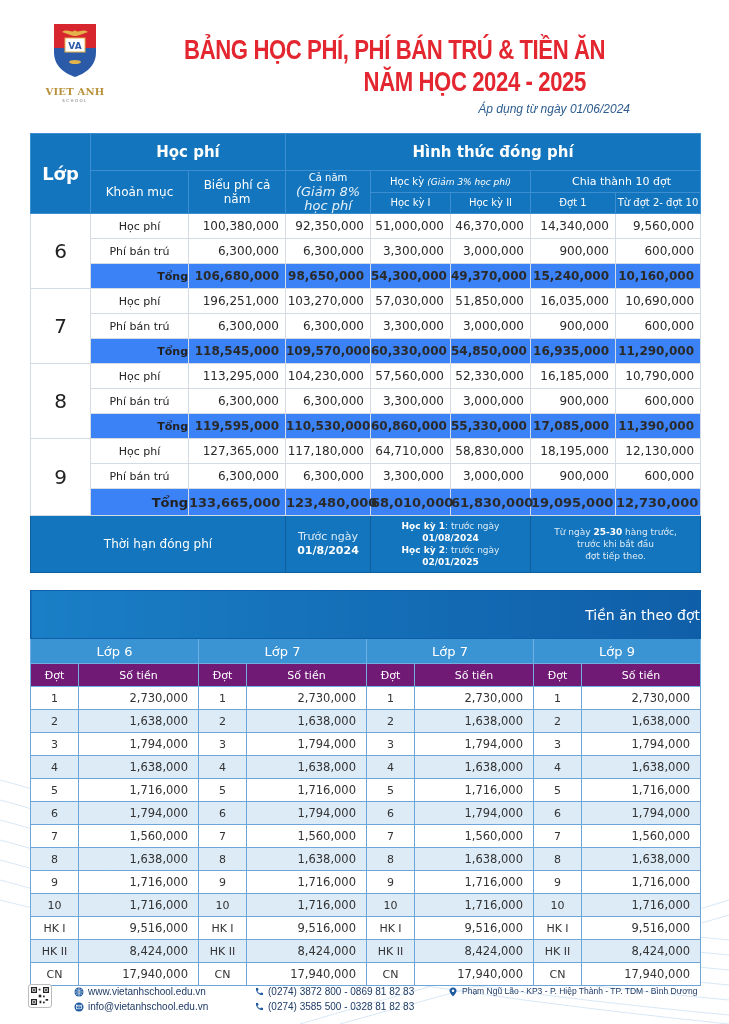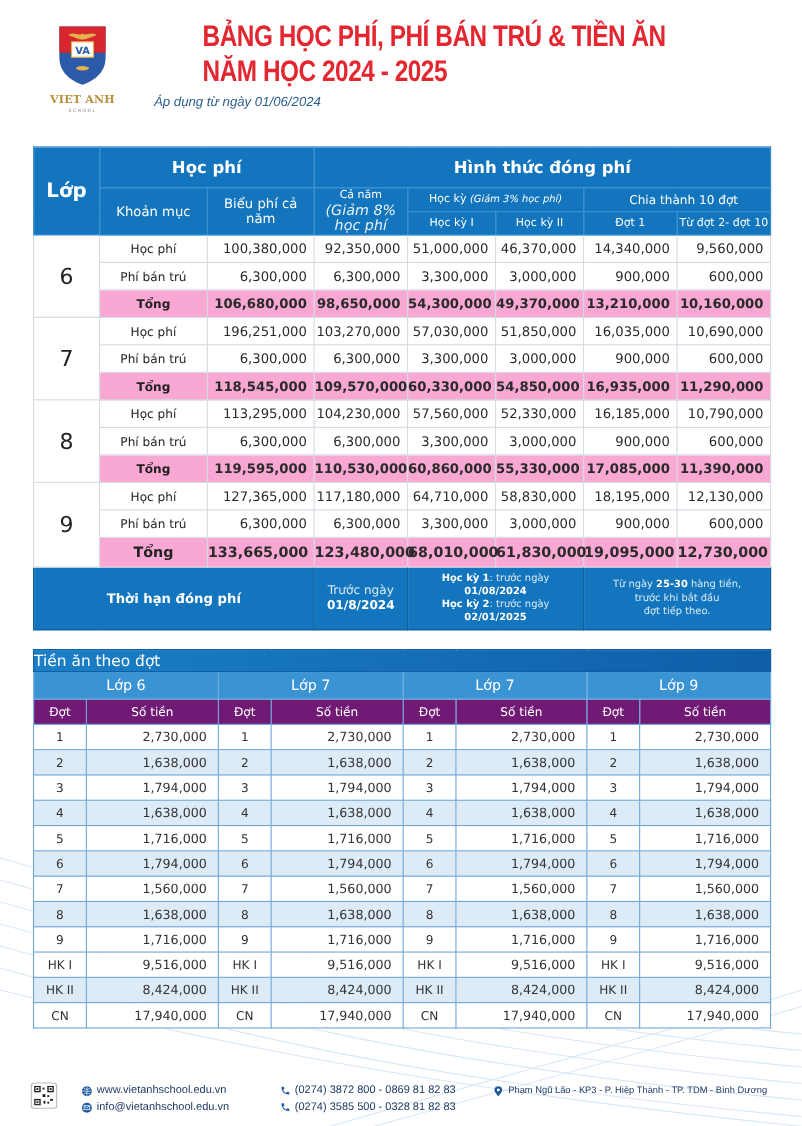--- a/index.html
+++ b/index.html
@@ -7,52 +7,52 @@
   body { font-family: "DejaVu Sans", "Liberation Sans", sans-serif; color: #222; position: relative; }
 
   .bg-waves { position: absolute; left: 0; top: 0; width: 729px; height: 1024px; pointer-events: none; }
 
   
   .logo { position: absolute; left: 44px; top: 22px; width: 62px; text-align: center; }
   .shield { width: 46px; height: 56px; margin: 0 auto; position: relative; }
   .logo-name { font-family: "DejaVu Serif", "Liberation Serif", serif; font-weight: bold; font-size: 10px; color: #b8913a; margin-top: 4px; letter-spacing: 0.2px; }
   .logo-sub { font-size: 4px; letter-spacing: 1.4px; color: #777; margin-top: 1px; }
 
-  .title-block { position: absolute; left: 140px; top: 17px; width: 490px; text-align: left; }
+  .title-block { position: absolute; left: 140px; top: 34px; width: 490px; text-align: right; }
   .title-line { font-family: "Liberation Sans", sans-serif; font-weight: bold; color: #e3262f; font-size: 27px; line-height: 32px; letter-spacing: -0.5px; transform: scaleX(0.82); transform-origin: center; white-space: nowrap; }
   .subtitle { font-style: italic; color: #2d5c8e; font-size: 12px; margin-top: 4px; font-family: "Liberation Sans", sans-serif; }
 
   
   .fee-table { position: absolute; left: 30px; top: 133px; width: 670px; border-collapse: collapse; table-layout: fixed; font-family: "DejaVu Sans", sans-serif; }
   .fee-table td, .fee-table th { border: 1px solid #d5dbe3; font-weight: normal; }
   .fee-table th { background: #1275bd; color: #fff; border-color: #3b8fd0; }
   .h-lop { font-size: 18px; font-weight: bold !important; }
   .h-main { font-size: 15px; font-weight: bold !important; height: 37px; }
   .h-sub { font-size: 12px; height: 38px; line-height: 14px; }
   .h-sub small { font-style: italic; font-size: 13px; display: block; opacity: 0.9; }
   .h-small { font-size: 10px; height: 19px; }
   .h-small i { font-size: 9px; margin-top: 32px; }
   .grade-cell { font-size: 20px; text-align: center; background: #fff; color: #222; }
   .item-cell { font-size: 11px; text-align: center; }
   .num { font-size: 12px; text-align: right; padding-right: 6px; color: #2a2a2a; }
   .fee-table tr.r td { height: 25px; }
-  .fee-table tr.total td { background: #f9a8d4; font-weight: bold; height: 25px; }
+  .fee-table tr.total td { background: #3b82f6; font-weight: bold; height: 25px; text-align: right; }
   .fee-table tr.total td.item-cell { font-weight: bold; }
   .fee-table tr.total.big td { height: 27px; font-size: 13px; }
   .fee-table tr.total.big td.item-cell { font-size: 13px; }
   .deadline td { background: #1275bd; color: #fff; border-color: #0f5f9c !important; height: 57px; text-align: center; font-size: 9px; line-height: 12px; }
-  .deadline td.dl-label { font-size: 12px; font-weight: bold; }
+  .deadline td.dl-label { font-size: 12px; font-weight: normal; }
   .deadline td.dl-year { font-size: 11px; line-height: 14px; }
   .deadline b { font-weight: bold; }
   .deadline .muted { opacity: 0.85; }
 
   
   .meal-table { position: absolute; left: 30px; top: 590px; width: 670px; border-collapse: collapse; table-layout: fixed; }
   .meal-table td, .meal-table th { border: 1px solid #6fa6d9; font-weight: normal; }
-  .meal-title { background: linear-gradient(90deg, #1a7fc6 0%, #0f5ea8 100%); color: #fff; font-size: 14px; height: 20px; text-align: left; border-color: #0f5ea8 !important; }
+  .meal-title { background: linear-gradient(90deg, #1a7fc6 0%, #0f5ea8 100%); color: #fff; font-size: 14px; height: 48px; text-align: right; border-color: #0f5ea8 !important; }
   .meal-grade { background: #3a93d3; color: #fff; font-size: 13px; height: 25px; text-align: center; border-color: #6fb0e0 !important; }
   .meal-sub { background: #701a75; color: #fff; font-size: 11px; height: 23px; text-align: center; border-color: #6fb0e0 !important; }
   .meal-table td.d { text-align: center; font-size: 11px; color: #333; height: 23px; }
   .meal-table td.m { text-align: right; font-size: 11.5px; padding-right: 10px; color: #333; }
   .meal-table tr.alt td { background: #ddebf7; }
   .meal-table tr.plain td { background: rgba(255,255,255,0.92); }
 
   
   .footer { position: absolute; left: 28px; top: 984px; width: 680px; height: 30px; font-family: "Liberation Sans", sans-serif; }
   .qr { position: absolute; left: 0; top: 0; width: 24px; height: 24px; background: #fff; border: 1px solid #bbb; border-radius: 3px; padding: 2px; }
@@ -153,21 +153,21 @@
       <td class="num">3,000,000</td>
       <td class="num">900,000</td>
       <td class="num">600,000</td>
     </tr>
     <tr class="total">
       <td class="item-cell">Tổng</td>
       <td class="num">106,680,000</td>
       <td class="num">98,650,000</td>
       <td class="num">54,300,000</td>
       <td class="num">49,370,000</td>
-      <td class="num">13,210,000</td>
+      <td class="num">15,240,000</td>
       <td class="num">10,160,000</td>
     </tr>
 
     <tr class="r">
       <td rowspan="3" class="grade-cell">7</td>
       <td class="item-cell">Học phí</td>
       <td class="num">196,251,000</td>
       <td class="num">103,270,000</td>
       <td class="num">57,030,000</td>
       <td class="num">51,850,000</td>
@@ -257,21 +257,21 @@
         <span class="muted">Trước ngày</span><br>
         <b>01/8/2024</b>
       </td>
       <td colspan="2">
         <b>Học kỳ 1</b><span class="muted">: trước ngày</span><br>
         <b>01/08/2024</b><br>
         <b>Học kỳ 2</b><span class="muted">: trước ngày</span><br>
         <b>02/01/2025</b>
       </td>
       <td colspan="2">
-        <span class="muted">Từ ngày </span><b>25-30</b><span class="muted"> hàng tiền,</span><br>
+        <span class="muted">Từ ngày </span><b>25-30</b><span class="muted"> hàng trước,</span><br>
         <span class="muted">trước khi bắt đầu</span><br>
         <span class="muted">đợt tiếp theo.</span>
       </td>
     </tr>
   </tbody>
 </table>
 
 <table class="meal-table">
   <colgroup>
     <col style="width:48px">
@@ -386,20 +386,30 @@
         <td class="m">1,638,000</td>
       </tr>
       <tr class="plain">
         <td class="d">9</td>
         <td class="m">1,716,000</td>
         <td class="d">9</td>
         <td class="m">1,716,000</td>
         <td class="d">9</td>
         <td class="m">1,716,000</td>
         <td class="d">9</td>
+        <td class="m">1,716,000</td>
+      </tr>
+      <tr class="alt">
+        <td class="d">10</td>
+        <td class="m">1,716,000</td>
+        <td class="d">10</td>
+        <td class="m">1,716,000</td>
+        <td class="d">10</td>
+        <td class="m">1,716,000</td>
+        <td class="d">10</td>
         <td class="m">1,716,000</td>
       </tr>
       <tr class="plain">
         <td class="d">HK I</td>
         <td class="m">9,516,000</td>
         <td class="d">HK I</td>
         <td class="m">9,516,000</td>
         <td class="d">HK I</td>
         <td class="m">9,516,000</td>
         <td class="d">HK I</td>

